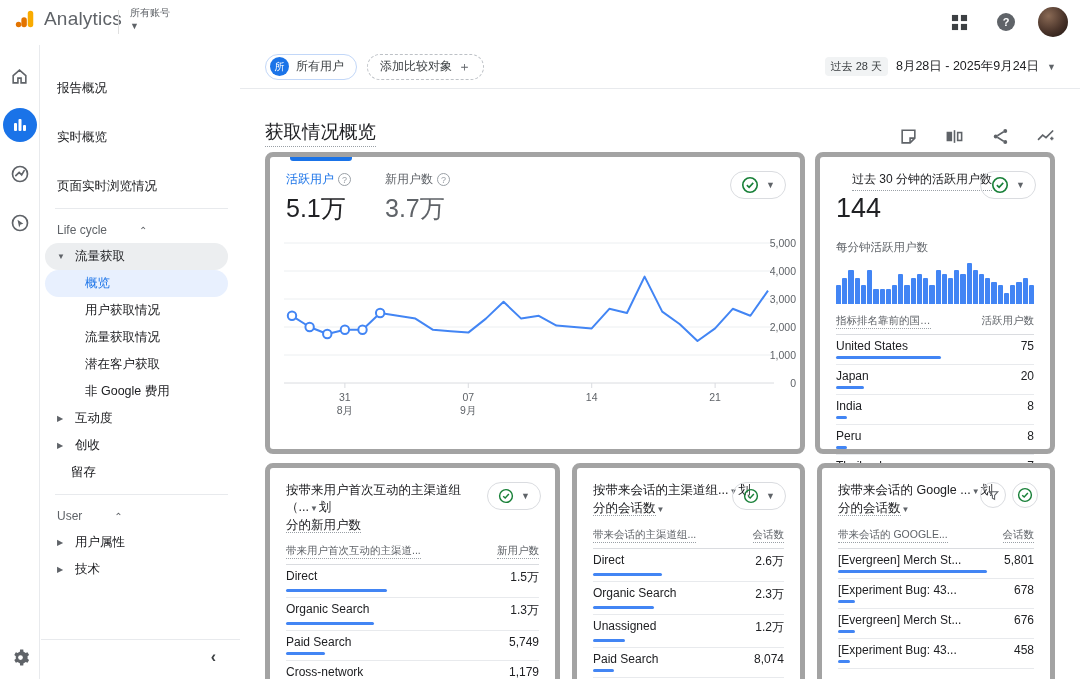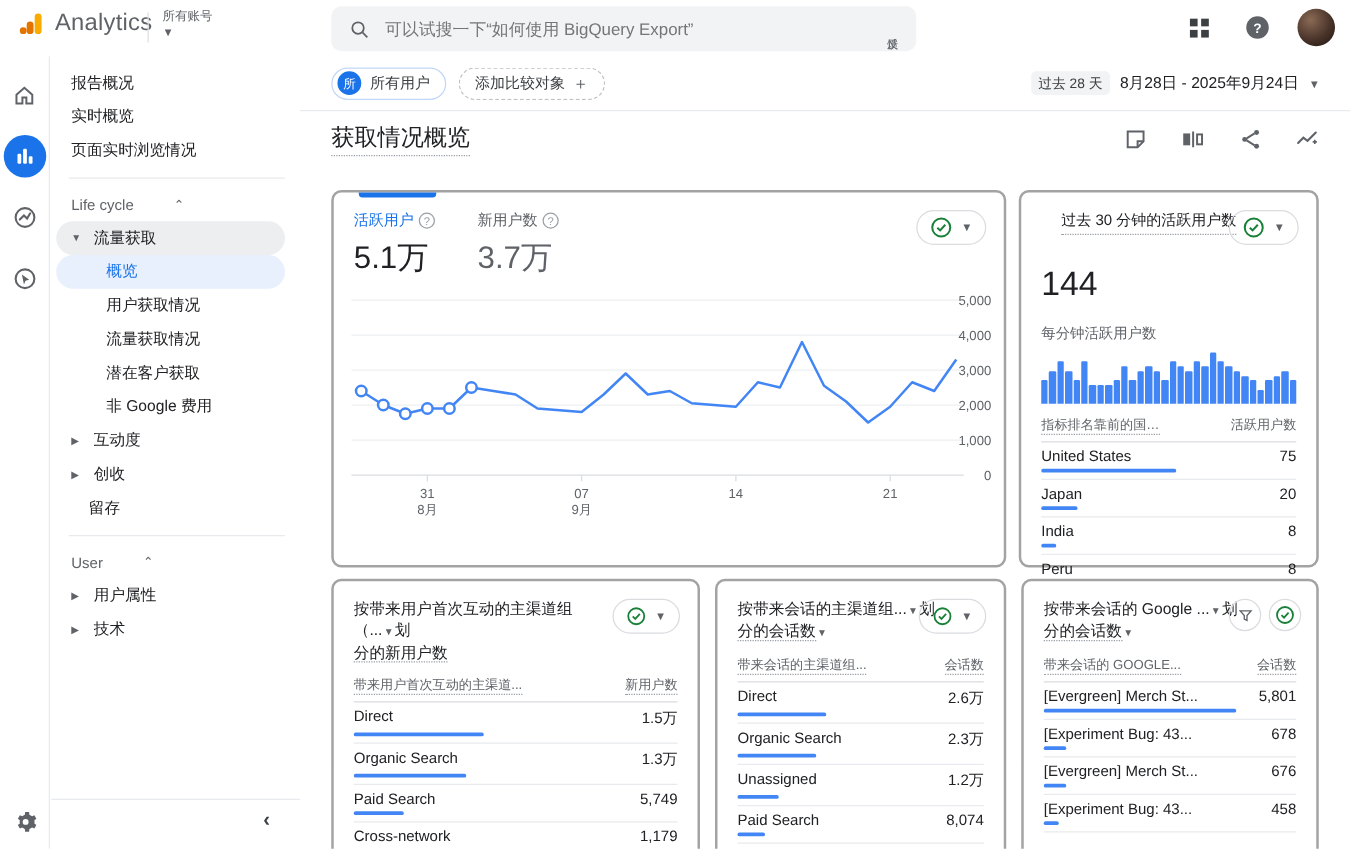--- a/index.html
+++ b/index.html
@@ -29,21 +29,21 @@
   .leftrail { position:absolute; left:0; top:45px; width:40px; height:634px; border-right:1px solid #e8eaed; }
   .rail-items { display:flex; flex-direction:column; align-items:center; padding-top:14px; gap:15px; }
   .rail-item { width:34px; height:34px; display:flex; align-items:center; justify-content:center; cursor:pointer; }
   .rail-item.sel { background:#1a73e8; border-radius:50%; }
   .rail-gear { position:absolute; left:0; bottom:12px; width:40px; display:flex; justify-content:center; }
 
   
   .sidebar { position:absolute; left:41px; top:45px; width:199px; height:634px; padding-top:8px; }
   .nav-row { height:27px; line-height:27px; font-size:12.5px; font-weight:500; color:#202124;
     position:relative; cursor:pointer; white-space:nowrap; }
-  .nav-link { padding-left:16px; }
+  .nav-link { padding-left:16px;margin-top:22px; }
   .nav-ind { padding-left:30px; }
   .nav-child { padding-left:40px; margin:0 12px 0 4px; border-radius:16px; }
   .nav-child.sel { background:#e8f0fe; color:#1a73e8; }
   .nav-parent { padding-left:30px; margin:0 12px 0 4px; border-radius:16px; }
   .nav-parent.open { background:#eceef0; }
   .nav-caret { position:absolute; left:12px; top:0; font-size:8px; color:#5f6368; }
   .nav-section { display:flex; align-items:center; padding:0 14px 0 16px;
     height:26px; font-size:12px; font-weight:400; color:#5f6368; cursor:pointer;gap:32px; }
   .nav-section .sec-chev { font-size:10px; color:#5f6368; }
   .nav-divider { height:1px; background:#e8eaed; margin:8px 12px 8px 14px; }
@@ -58,49 +58,49 @@
     font-size:12px; font-weight:500; color:#3c4043; cursor:pointer; }
   .chip.users { border:1px solid #c2d7f8; background:#fff; }
   .chip-badge { width:19px; height:19px; border-radius:50%; background:#1a73e8; color:#fff; font-size:10px;
     display:flex; align-items:center; justify-content:center; margin-right:7px; }
   .chip.add { border:1px dashed #bdc1c6; margin-left:10px; padding:0 12px; color:#3c4043; }
   .chip.add .plus { margin-left:6px; font-size:13px; color:#5f6368; }
   .daterange { margin-left:auto; display:flex; align-items:center; gap:8px; cursor:pointer; }
   .date-pill { background:#f1f3f4; border-radius:4px; font-size:11px; color:#3c4043; padding:2px 6px; }
   .date-text { font-size:12.5px; color:#202124; }
   .date-caret { font-size:9px; color:#5f6368; }
-  .title-row { position:absolute; left:25px; top:44px; width:792px; height:44px; display:flex; align-items:center; }
+  .title-row { position:absolute; left:25px; top:58px; width:792px; height:44px; display:flex; align-items:flex-end; }
   .page-title { font-size:18.5px; font-weight:400; color:#202124;
     border-bottom:1px dotted #9aa0a6; padding-bottom:2px; }
   .title-icons { margin-left:auto; display:flex; align-items:center; gap:24px; }
   .title-icons .icon-btn { width:22px; height:22px; }
 
   
-  .card { position:absolute; background:#fff; border:2px solid #a3a3a3; border-radius:8px; }
+  .card { position:absolute; background:#fff; border:5px solid #a3a3a3; border-radius:8px; }
   .card-overview { left:25px; top:107px; width:540px; height:302px; padding:14px 16px; }
   .tab-indicator { position:absolute; top:0; left:20px; width:62px; height:4px; background:#1a73e8;
     border-radius:0 0 3px 3px; }
   .metrics { display:flex; gap:34px; }
   .metric { cursor:pointer; }
   .metric-label { font-size:12px; font-weight:500; display:flex; align-items:center; gap:4px; }
   .metric.m1 .metric-label { color:#1a73e8; }
   .metric.m2 .metric-label { color:#5f6368; }
   .help-c { width:13px; height:13px; border-radius:50%; border:1px solid #9aa0a6; color:#9aa0a6;
     font-size:9px; display:inline-flex; align-items:center; justify-content:center; }
   .metric-value { font-size:25px; margin-top:4px; color:#202124; }
   .metric.m2 .metric-value { color:#5f6368; }
   .check-pill { position:absolute; top:14px; right:14px; height:28px; border:1px solid #dadce0;
     border-radius:15px; display:flex; align-items:center; gap:7px; padding:0 10px; cursor:pointer; }
   .pill-caret { font-size:9px; color:#5f6368; }
   .chart-wrap { position:absolute; left:14px; top:76px; }
 
   .card-rt { left:575px; top:107px; width:240px; height:302px; padding:14px 16px; font-size:12px; }
   .rt-title { font-size:12px; font-weight:500; color:#202124; border-bottom:1px dotted #9aa0a6;
     padding-bottom:2px; display:inline-block; max-width:150px;margin-left:16px; }
-  .rt-value { font-size:27px; margin-top:24px; color:#202124; }
+  .rt-value { font-size:27px; margin-top:2px; color:#202124; }
   .rt-sub { font-size:11.5px; color:#5f6368; margin-top:16px; }
   .rt-bars { margin-top:8px; height:41px; display:flex; align-items:flex-end; gap:1px; }
   .rt-bars div { flex:1; background:#4285f4; border-radius:1px 1px 0 0; }
   .thead { display:flex; justify-content:space-between; font-size:10.5px; color:#5f6368;
     margin-top:10px; padding-bottom:5px; border-bottom:1px solid #dadce0; }
   .thead .hl { border-bottom:1px dotted #9aa0a6; }
   .trow { border-bottom:1px solid #e8eaed; padding:4px 0 5px; }
   .trow-line { display:flex; justify-content:space-between; font-size:12px; color:#202124; }
   .tbar { height:3px; background:#4285f4; border-radius:2px; margin-top:3px; }
   .rt-link { margin-top:8px; text-align:right; font-size:12.5px; font-weight:500; color:#1a73e8; cursor:pointer; }
@@ -127,28 +127,20 @@
         <rect x="15" y="3" width="6" height="18" rx="3" fill="#f9ab00"></rect>
         <rect x="8" y="10" width="6" height="11" rx="3" fill="#e37400"></rect>
         <circle cx="5" cy="18" r="3" fill="#e37400"></circle>
       </svg>
       <span class="brand-name">Analytics</span>
     </div>
     <div class="brand-sep"></div>
     <div class="account-switch">
       <span>所有账号</span>
       <span class="account-caret">▼</span>
-    </div>
-    <div class="searchbar">
-      <svg width="17" height="17" viewBox="0 0 24 24" fill="none" stroke="#5f6368" stroke-width="2">
-        <circle cx="10.5" cy="10.5" r="6.5"></circle>
-          <line x1="15.5" y1="15.5" x2="21" y2="21"></line>
-      </svg>
-      <input type="text" placeholder="可以试搜一下“如何使用 BigQuery Export”" style="">
-      <span class="feedback" style="position:static;margin-left:8px">反馈</span>
     </div>
     <div class="top-actions">
       <div class="icon-btn">
         <svg width="17" height="17" viewBox="0 0 18 18" fill="#3c4043">
           <rect x="1" y="1" width="6.5" height="6.5"></rect>
             <rect x="10.5" y="1" width="6.5" height="6.5"></rect>
           <rect x="1" y="10.5" width="6.5" height="6.5"></rect>
             <rect x="10.5" y="10.5" width="6.5" height="6.5"></rect>
         </svg>
       </div>

